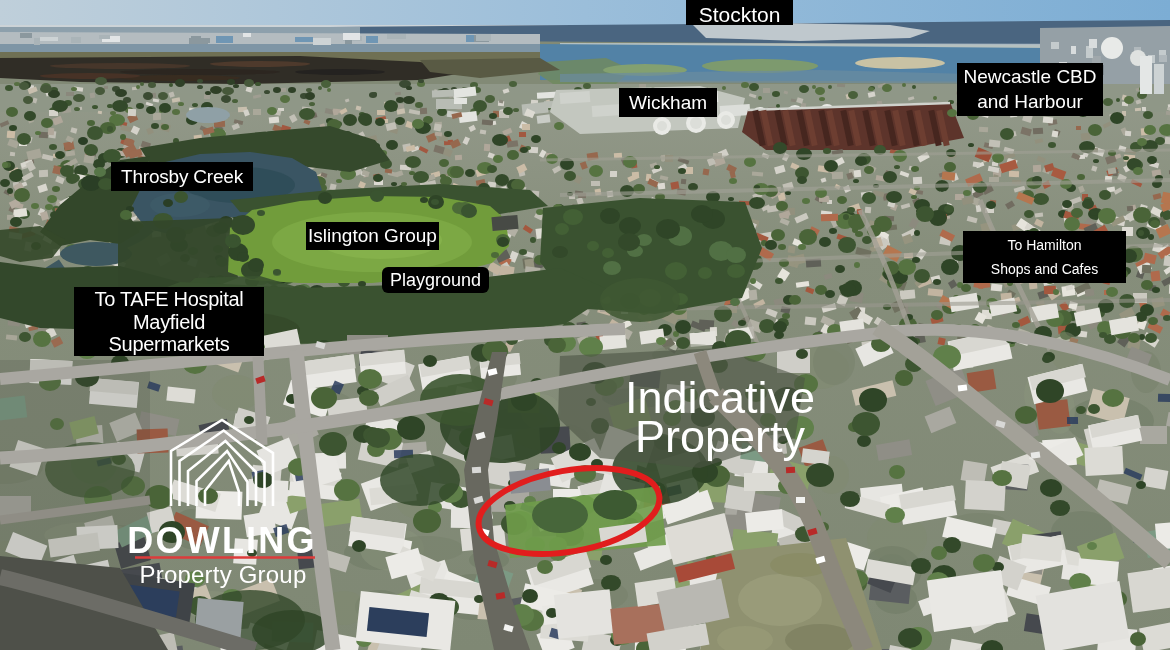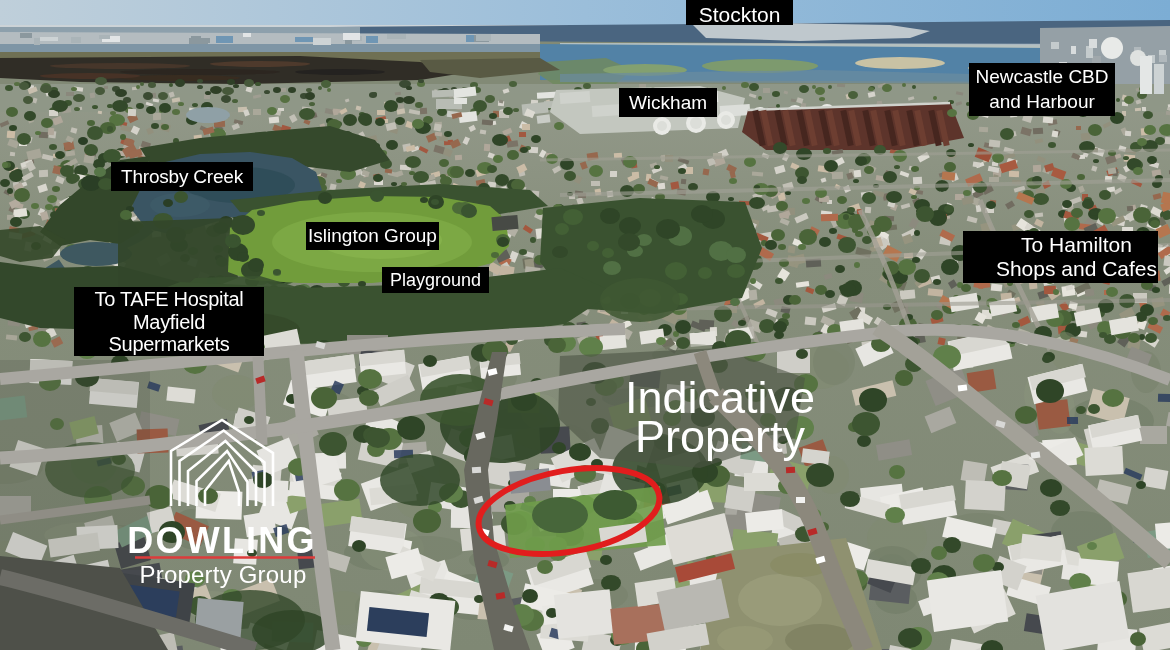--- a/index.html
+++ b/index.html
@@ -2704,26 +2704,26 @@
 <rect x="316" y="342" width="9" height="6" fill="#d8d8d6" transform="rotate(15 320 345)"></rect>
 <polygon points="505,505 660,486 666,545 510,558" fill="#6f9c4a" opacity="0.9"></polygon>
 <ellipse cx="560" cy="515" rx="28" ry="18" fill="#47663a"></ellipse>
 <ellipse cx="615" cy="505" rx="22" ry="15" fill="#3d5a32"></ellipse>
 <rect x="510" y="470" width="40" height="22" fill="#8a8d92" transform="rotate(-5 530 481)"></rect>
 <rect x="600" y="525" width="46" height="20" fill="#d9d8d2" transform="rotate(-8 623 535)"></rect>
     </svg>
 
 <div class="lb" style="left:686px;top:-14px;width:107px;height:39px;font-size:21px;line-height:58px;">Stockton</div>
 <div class="lb" style="left:619px;top:88px;width:98px;height:29px;font-size:19px;line-height:29px;">Wickham</div>
-<div class="lb" style="left:957px;top:63px;width:146px;height:52px;font-size:19px;line-height:25px;padding-top:1px;margin-left:12px;">Newcastle CBD<br>and Harbour</div>
+<div class="lb" style="left:957px;top:63px;width:146px;height:52px;font-size:19px;line-height:25px;padding-top:1px;">Newcastle CBD<br>and Harbour</div>
 <div class="lb" style="left:111px;top:125px;width:142px;height:29px;font-size:19px;line-height:29px;letter-spacing:-0.2px;margin-top:37px;">Throsby Creek</div>
 <div class="lb" style="left:306px;top:222px;width:133px;height:28px;font-size:19px;line-height:28px;">Islington Group</div>
-<div class="lb" style="left:382px;top:267px;width:107px;height:26px;font-size:18px;line-height:26px;">Playground</div>
+<div class="lb" style="left:382px;top:267px;width:107px;height:26px;font-size:18px;line-height:26px;border-radius:6px;">Playground</div>
 <div class="lb" style="left:74px;top:287px;width:190px;height:68px;font-size:20px;line-height:22.5px;padding-top:1px;letter-spacing:-0.3px;">To TAFE Hospital<br>Mayfield Supermarkets<br>and University</div>
-<div class="lb" style="left:963px;top:231px;width:163px;height:50px;font-size:21px;line-height:24px;padding-top:2px;padding-left:32px;">To Hamilton<br>Shops and Cafes</div>
+<div class="lb" style="left:963px;top:231px;width:163px;height:50px;font-size:14px;line-height:24px;padding-top:2px;">To Hamilton<br>Shops and Cafes</div>
 <div class="ind" style="left:560px;top:378px;width:320px;">Indicative<br>Property</div>
 
 <svg class="ov" width="300" height="195" viewBox="0 0 300 195" style="left:60px;top:415px;">
 <g stroke="#ffffff" stroke-width="2.6" fill="none">
 <path d="M111,91 L111,36 L162,5 L213,38 L213,91"></path>
 <path d="M119.5,91 L119.5,46 L163.7,15.5 L204.5,47.5 L204.5,91"></path>
 <path d="M128,91 L128,56 L165.4,26 L196,57 L196,91"></path>
 <path d="M136.5,91 L136.5,66 L167.1,36 L187.5,67 L187.5,91"></path>
 <path d="M145,91 L145,76 L168.8,46 L179,77 L179,91"></path>
 </g>

